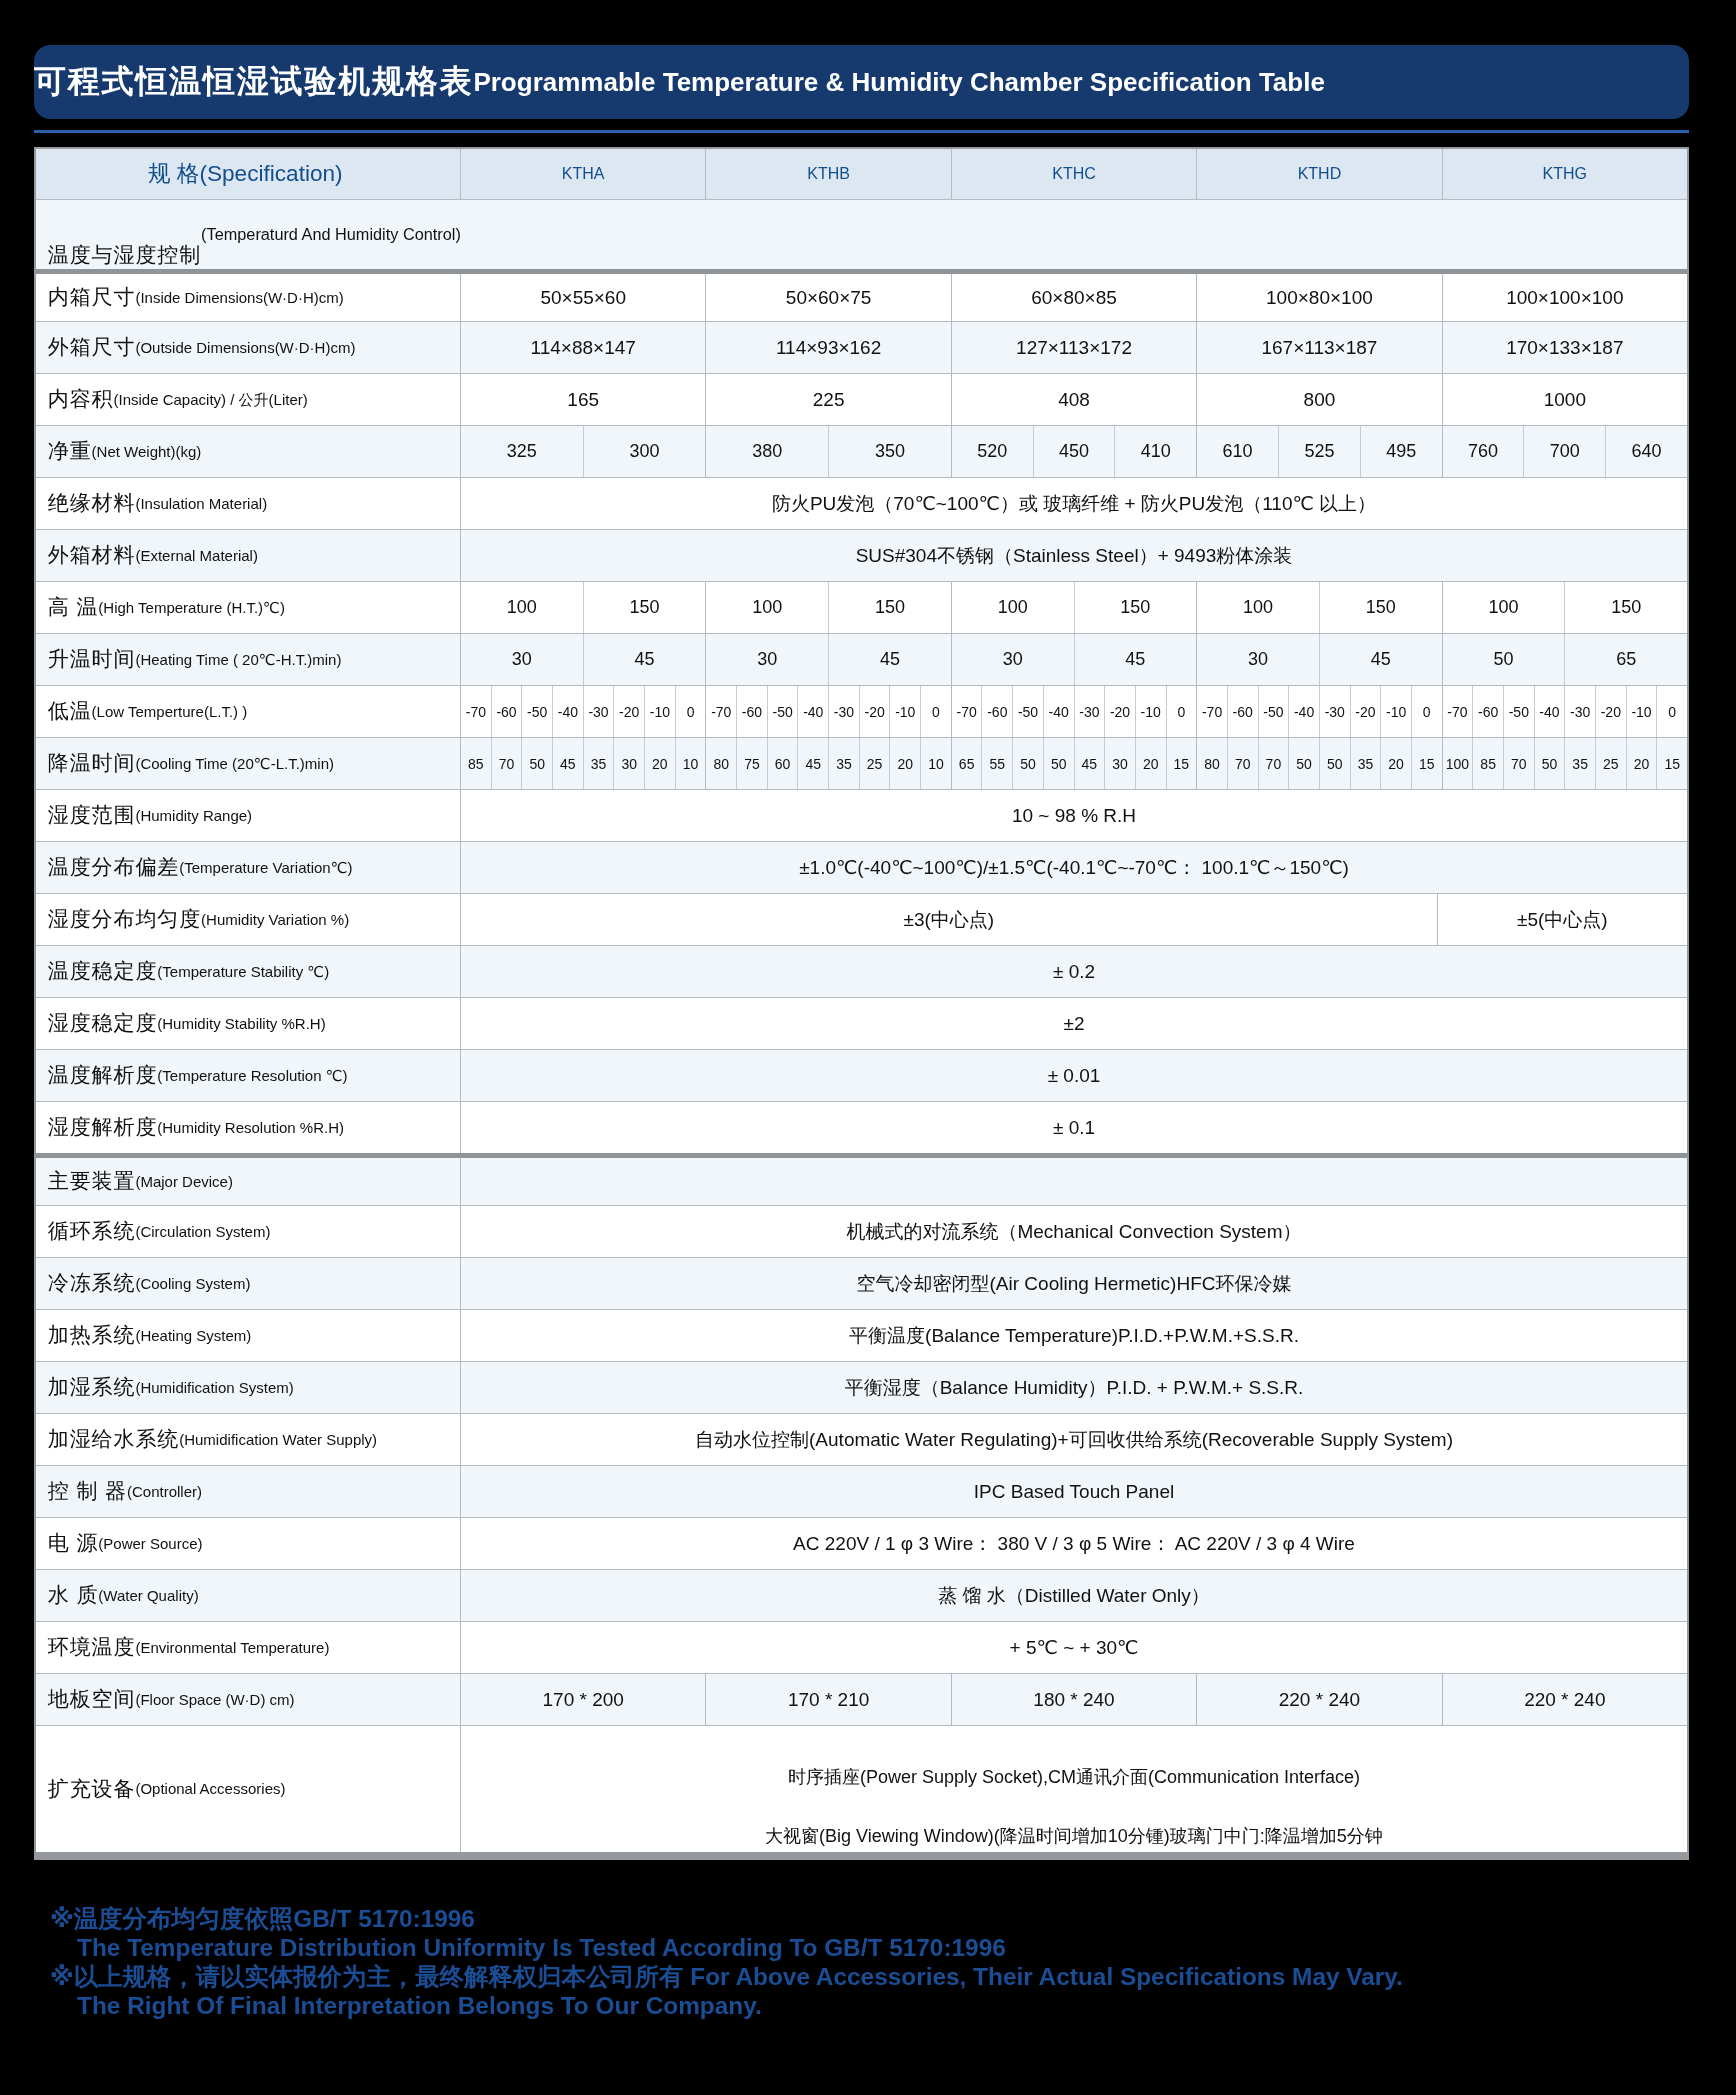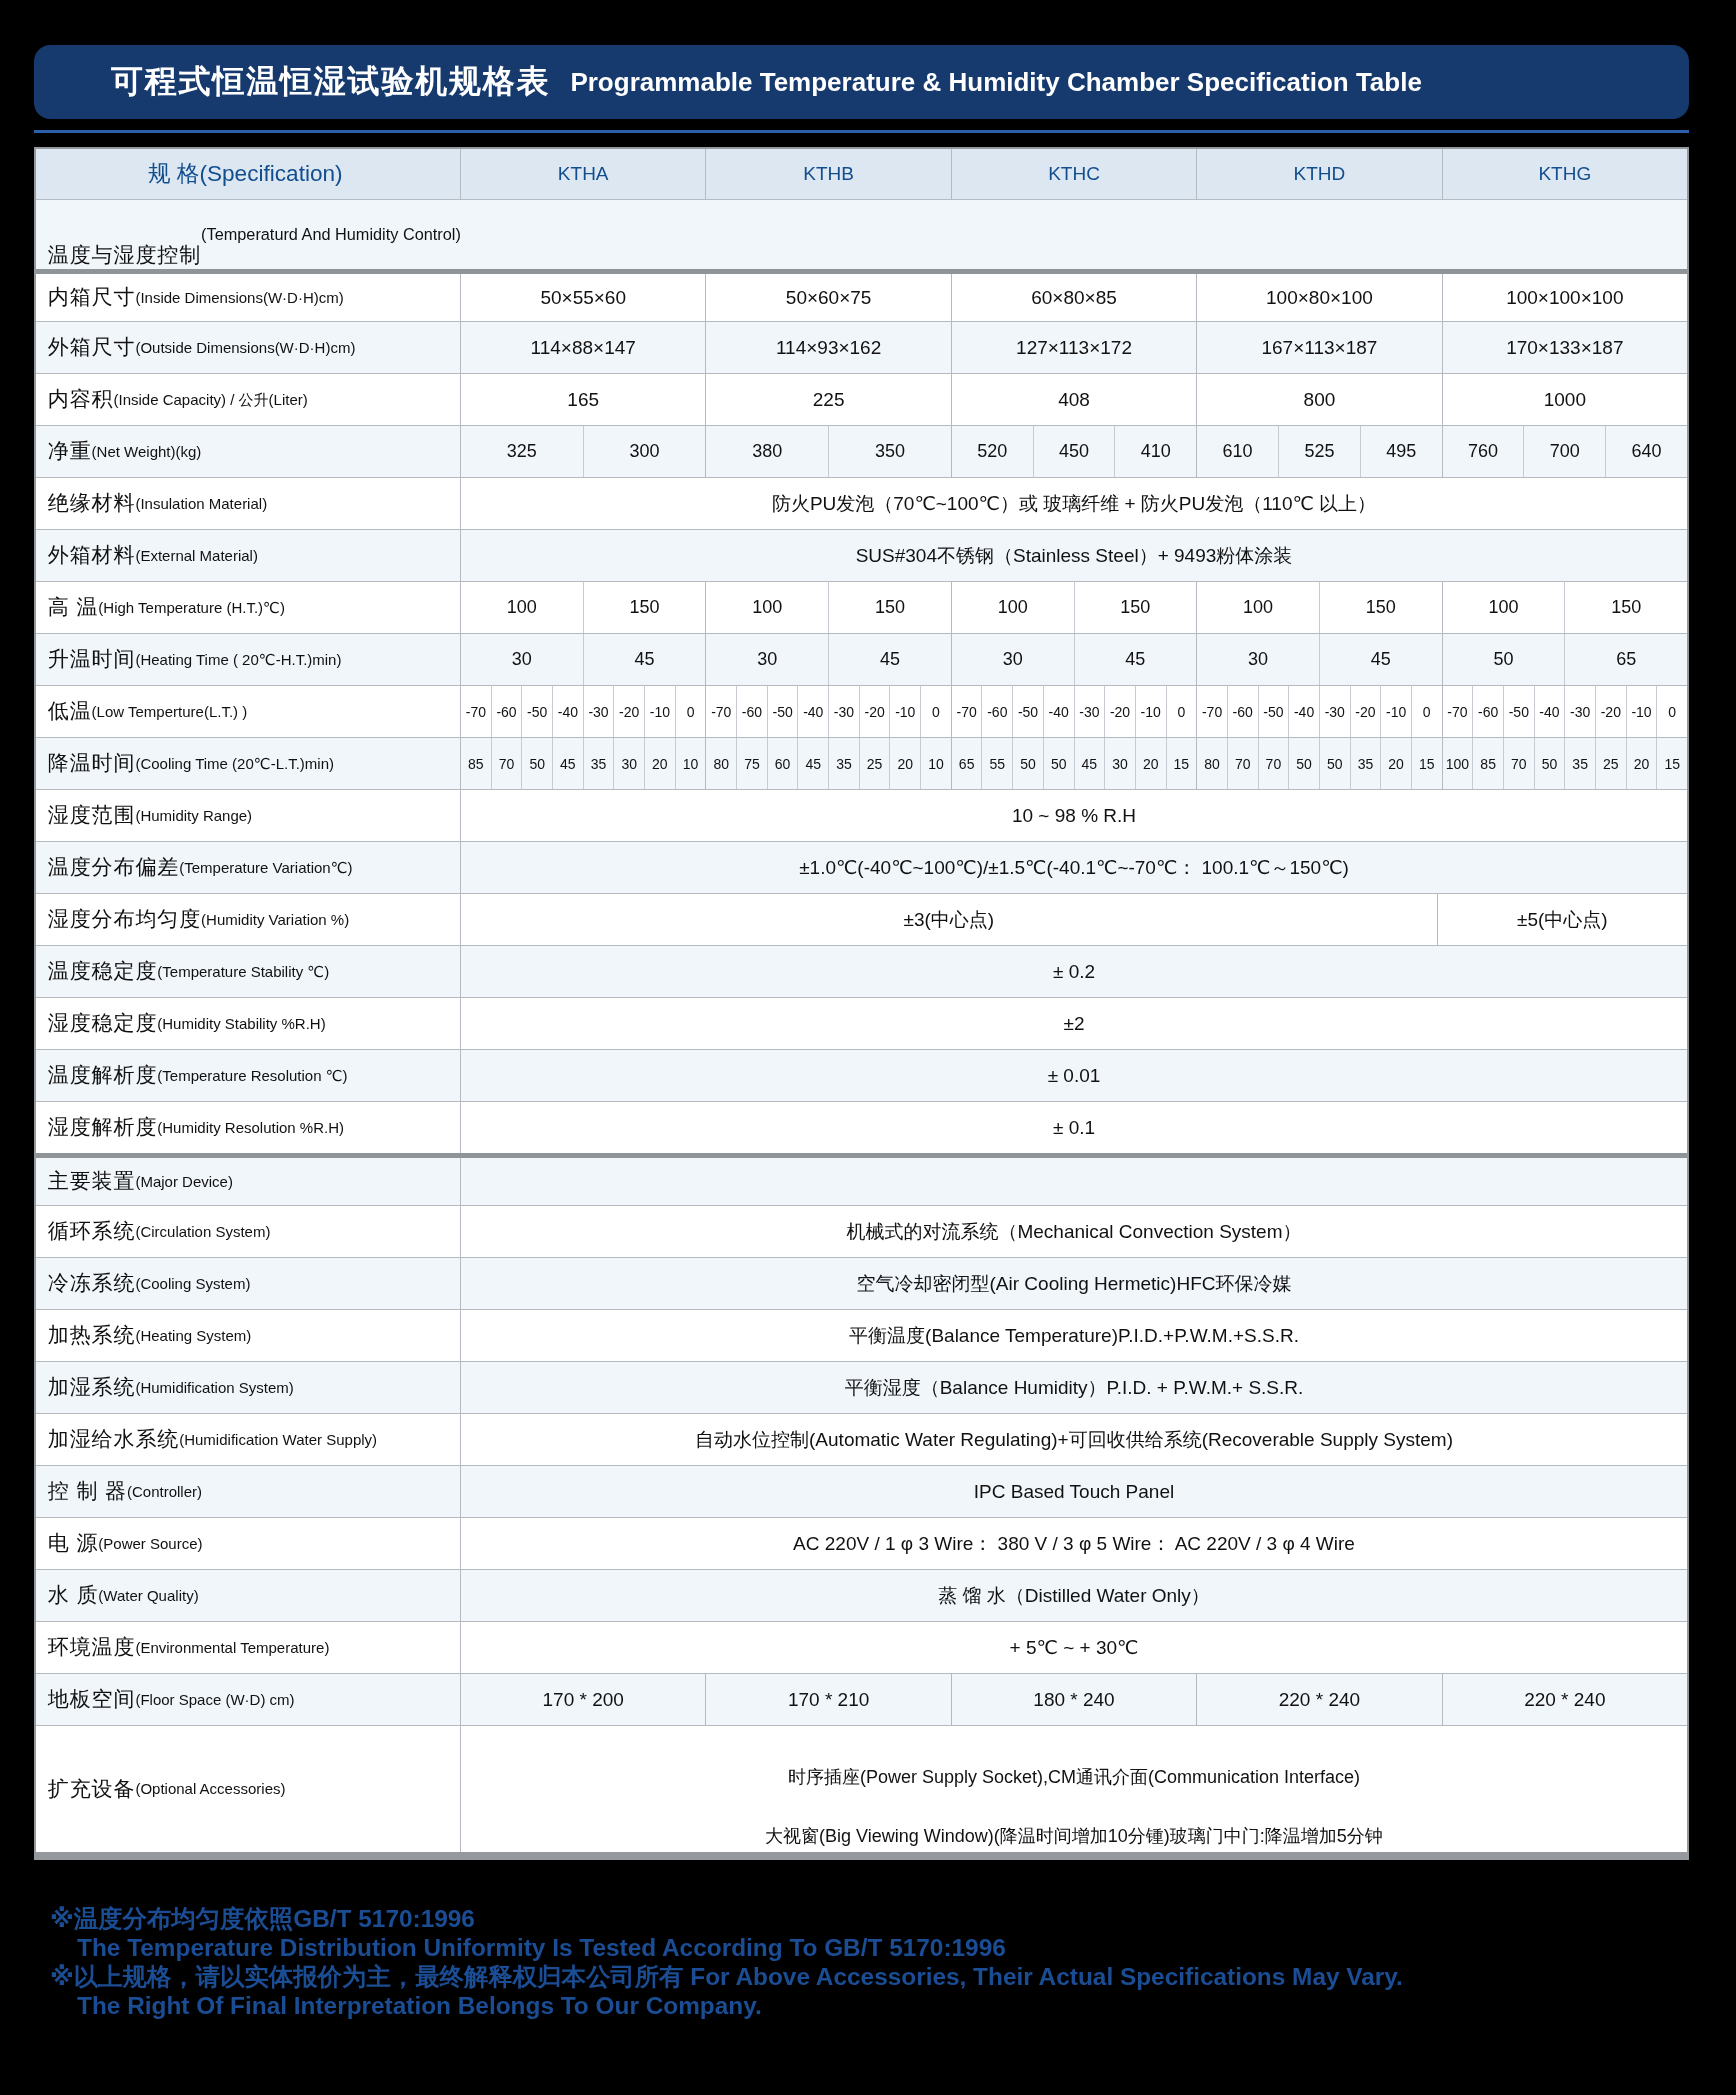--- a/index.html
+++ b/index.html
@@ -11,21 +11,21 @@
     --ink:#111;
   }
   *{box-sizing:border-box;margin:0;padding:0;}
   html,body{width:1737px;height:2096px;background:#000;overflow:hidden;
     font-family:"Liberation Sans","DejaVu Sans",sans-serif;color:var(--ink);}
   .page{position:relative;width:1737px;height:2096px;background:#000;}
 
   
   .banner{position:absolute;left:34px;top:45px;width:1655px;height:74px;
     background:#163a6e;border-radius:16.3px;display:flex;align-items:center;
-    justify-content:flex-start;padding-left:77px;gap:20px;}
+    justify-content:flex-start;}
   .banner .zh{color:#fff;font-size:32px;font-weight:bold;letter-spacing:1.8px;}
   .banner .en{color:#fff;font-size:26px;font-weight:bold;}
   .divider{position:absolute;left:34px;top:130px;width:1655px;height:2.7px;background:#2c5fa9;}
 
   
   .spec-table{position:absolute;left:34px;top:147px;width:1655px;
     background:#fff;border:2.7px solid #95999e;border-bottom:8.1px solid #95999e;}
   .t-row{display:flex;min-height:52px;border-top:1.8px solid var(--grid);background:#fff;}
   .t-row:first-child{border-top:none;}
   .t-row:nth-child(even){background:var(--stripe);}
@@ -34,21 +34,21 @@
   .t-row.tall2 .span-cell{padding:0;}
   .label-cell{width:425px;flex:none;display:flex;align-items:center;flex-wrap:wrap;
     padding:3.6px 5.4px 3.6px 11.8px;border-right:1.8px solid var(--grid);line-height:1.05;}
   .label-zh{font-size:21px;letter-spacing:0.9px;}
   .label-en{font-size:15px;}
   .header-row .label-cell{justify-content:center;padding-left:0;}
   .header-label{color:var(--hdr-text);font-size:22.6px;}
   .model-cell{flex:1;display:flex;align-items:center;justify-content:center;
     border-right:1.8px solid var(--grid);font-size:19px;text-align:center;padding:1.8px;}
   .model-cell:last-child,.span-cell:last-child{border-right:none;}
-  .header-row .model-cell{color:var(--hdr-text);font-size:19px;}
+  .header-row .model-cell{color:var(--hdr-text);font-size:16px;}
   .span-cell{flex:1;display:flex;align-items:center;justify-content:center;
     font-size:19px;text-align:center;flex-direction:column;line-height:1.35;padding:3.6px;}
   .section-cell{flex:1;display:flex;align-items:center;justify-content:flex-start;
     padding-left:11.8px;}
   .section-cell .label-zh{font-size:21px;margin-top:41px;}
   .section-cell .label-en{font-size:16.3px;}
   .subwrap{display:flex;width:100%;height:100%;align-self:stretch;align-items:stretch;padding:0;}
   .model-cell.has-sub{padding:0;}
   .sub-cell{flex:1;display:flex;align-items:center;justify-content:center;
     border-left:1.8px solid #c6cbd1;font-size:18px;}

